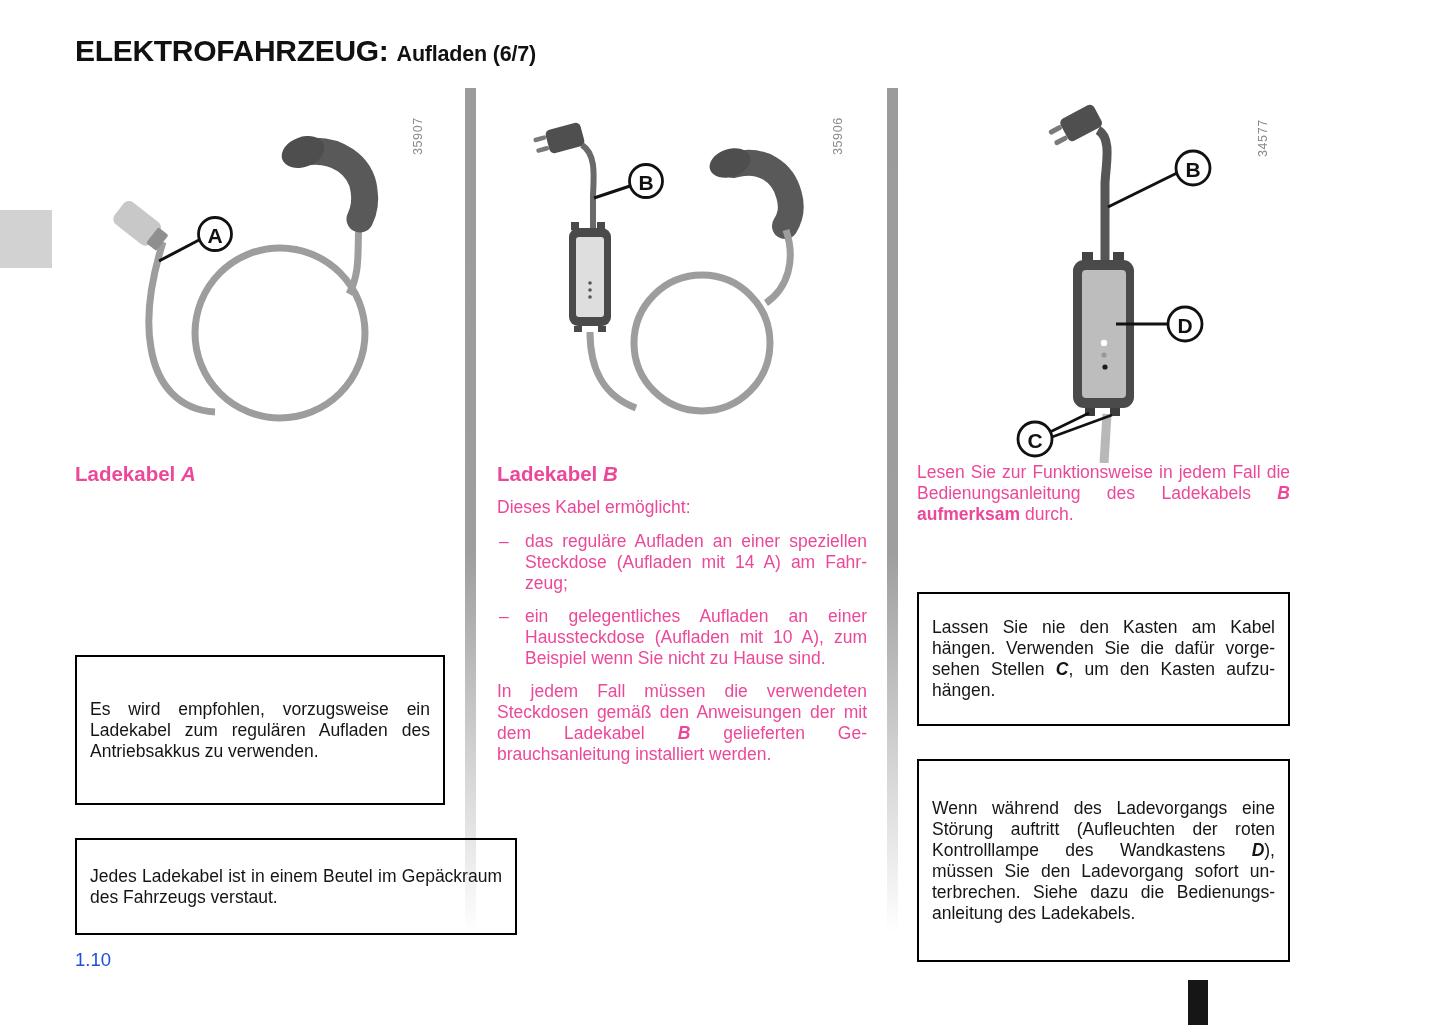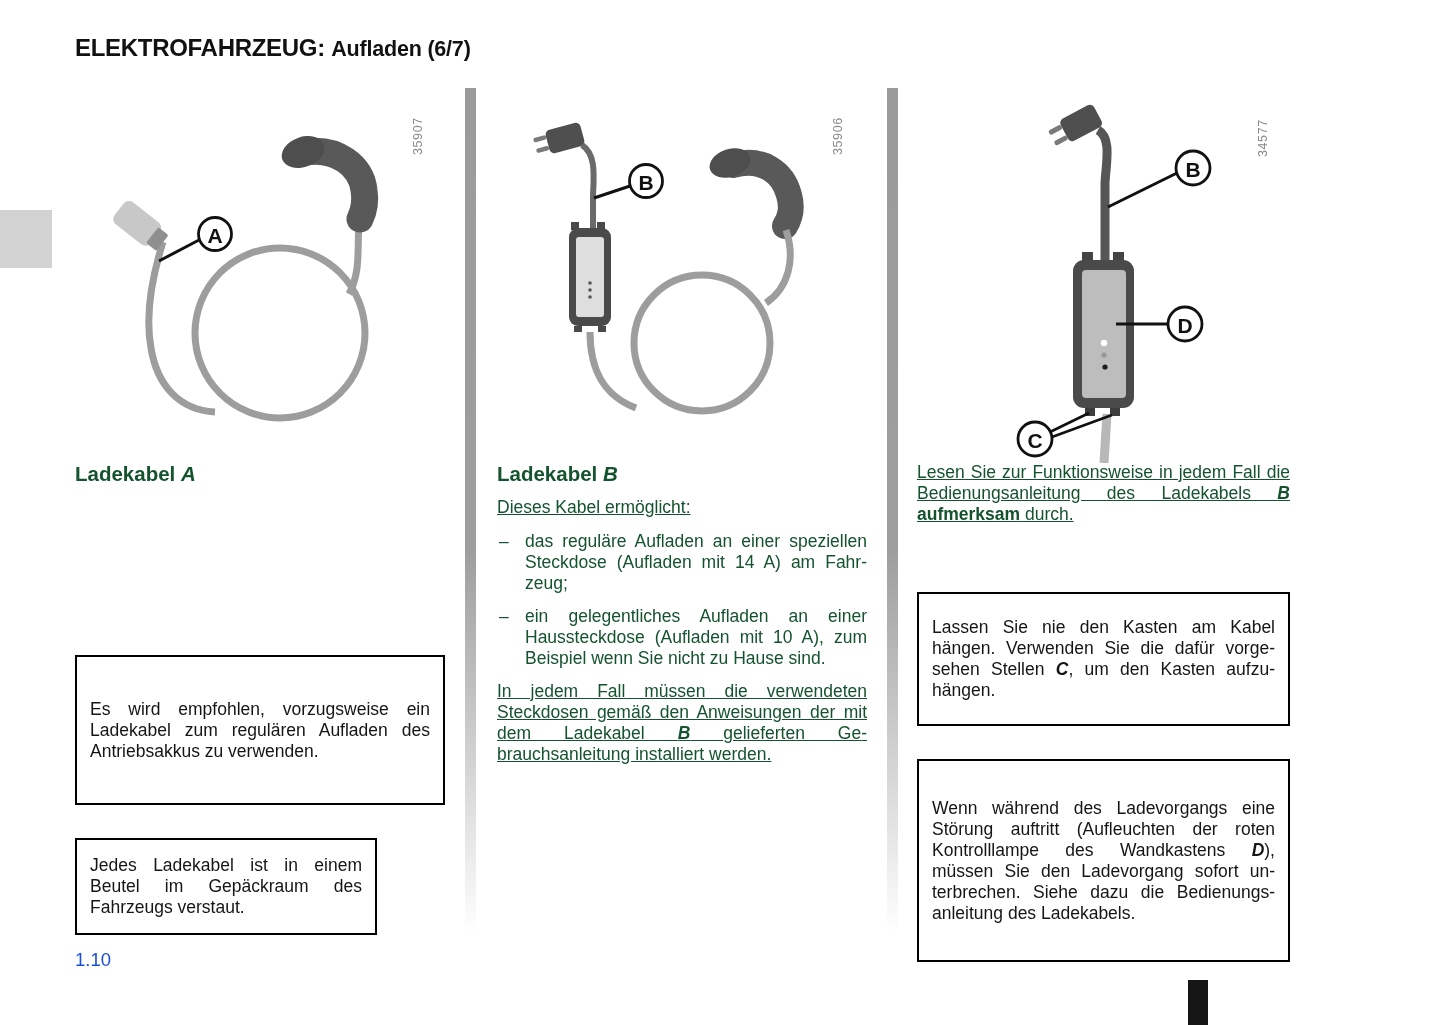--- a/index.html
+++ b/index.html
@@ -2,21 +2,21 @@
 <html lang="de"><head>
 <meta charset="utf-8">
 <style>
   html,body { margin:0; padding:0; background:#ffffff; }
   .page {
     position:relative; width:1445px; height:1025px; background:#fff;
     font-family:"Liberation Sans", sans-serif; color:#111; overflow:hidden;
     -webkit-font-smoothing:antialiased;
   }
   .title { position:absolute; left:75px; top:34px; font-weight:bold; white-space:nowrap; }
-  .title-main { font-size:24px; letter-spacing:-0.3px; }
+  .title-main { font-size:30px; letter-spacing:-0.3px; }
   .title-sub  { font-size:21.5px; letter-spacing:-0.2px; }
 
   .section-tab { position:absolute; left:0; top:210px; width:52px; height:58px; background:#d2d2d2; }
 
   .divider { position:absolute; top:88px; width:11px; height:845px;
     background:linear-gradient(180deg,#9b9b9b 0%,#9e9e9e 55%,#e9e9e9 90%,rgba(255,255,255,0) 100%); }
   .divider.d1 { left:465px; }
   .divider.d2 { left:887px; }
 
   .fig { position:absolute; }
@@ -25,23 +25,23 @@
   .cordd  { fill:none; stroke:#6a6a6a; stroke-width:6; }
   .lead   { stroke:#111; stroke-width:3; }
   .lead2  { stroke:#111; stroke-width:2.6; }
   .co     { fill:#fff; stroke:#111; stroke-width:2.8; }
   .cot    { font-size:21px; font-weight:bold; font-style:normal; text-anchor:middle;
             dominant-baseline:central; fill:#111; font-family:"Liberation Sans",sans-serif; }
 
   .fig-ref { position:absolute; color:#8a8a8a; font-size:12.5px; letter-spacing:0.6px;
     transform:rotate(-90deg); transform-origin:left bottom; white-space:nowrap; }
 
-  .col { position:absolute; font-size:17.5px; line-height:21px; text-align:justify; color:#14532d; }
+  .col { position:absolute; font-size:17.5px; line-height:21px; text-align:justify; color:#ec4899; }
   .col h2 { font-size:20.5px; line-height:24px; margin:0 0 11px 0; font-weight:bold; text-align:left; }
-  .col p  { margin:0 0 13px 0;text-decoration:underline; }
+  .col p  { margin:0 0 13px 0; }
   .var { font-style:italic; font-weight:bold; }
   .bullets .item { position:relative; padding-left:28px; margin-bottom:12px; }
   .bullets .marker { position:absolute; left:2px; top:0; }
 
   .note { position:absolute; box-sizing:border-box; border:2.5px solid #000;
     display:flex; align-items:center; padding:8px 13px;
     font-size:17.5px; line-height:21px; text-align:justify; color:#151515; }
   .note .inner { width:100%; }
 
   .page-num { position:absolute; left:75px; top:949px; font-size:18.5px; color:#1d4ed8; }
@@ -163,21 +163,21 @@
   <div class="fig-ref" style="left:1270px; top:143px;">34577</div>
 
   <div class="col" style="left:75px; top:462px; width:370px;">
     <h2><span>Ladekabel </span><span class="var">A</span></h2>
   </div>
 
   <div class="note" style="left:75px; top:655px; width:370px; height:150px;">
     <div class="inner">Es wird empfohlen, vorzugsweise ein Ladekabel zum regulären Aufladen des Antriebsakkus zu verwenden.</div>
   </div>
 
-  <div class="note" style="left:75px; top:838px; width:302px; height:97px;">
+  <div class="note" style="left:75px; top:838px; width:442px; height:97px;">
     <div class="inner">Jedes Ladekabel ist in einem Beutel im Gepäckraum des Fahrzeugs verstaut.</div>
   </div>
 
   <div class="col" style="left:497px; top:462px; width:370px;">
     <h2><span>Ladekabel </span><span class="var">B</span></h2>
     <p>Dieses Kabel ermöglicht:</p>
     <div class="bullets">
       <div class="item">
         <span class="marker">–</span>
         <span>das reguläre Aufladen an einer speziellen Steckdose (Aufladen mit 14 A) am Fahr­zeug;</span>

